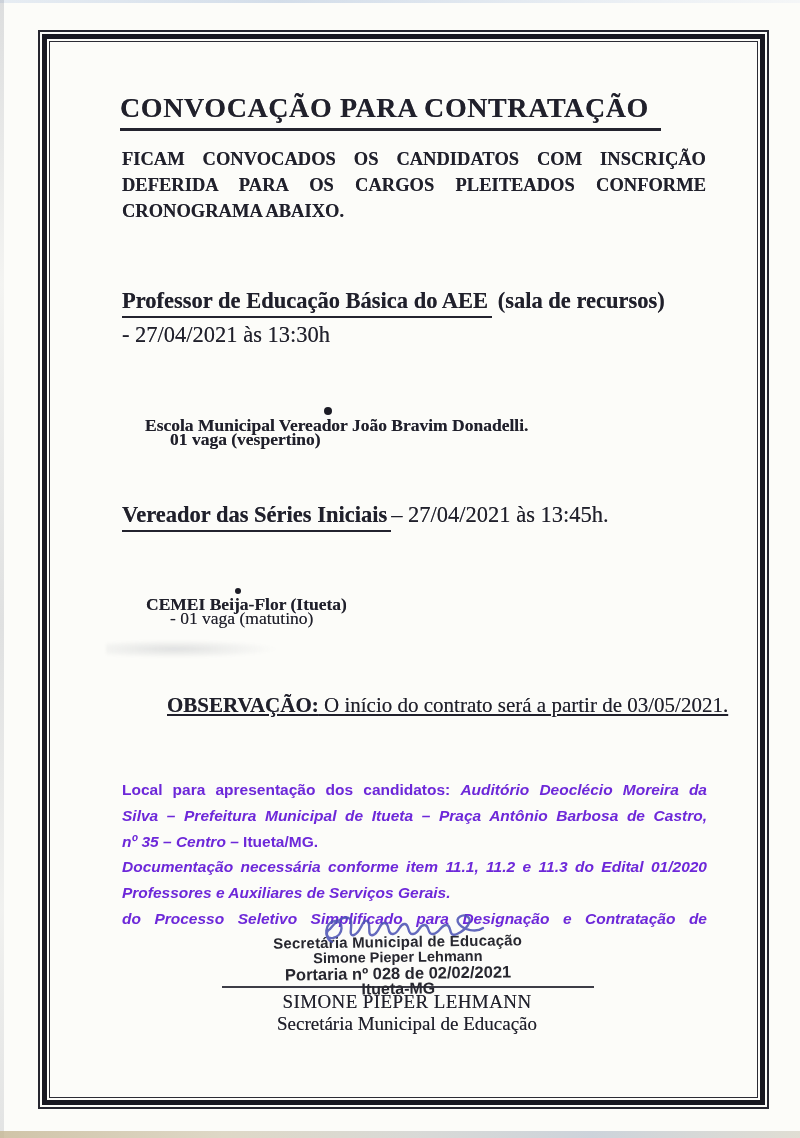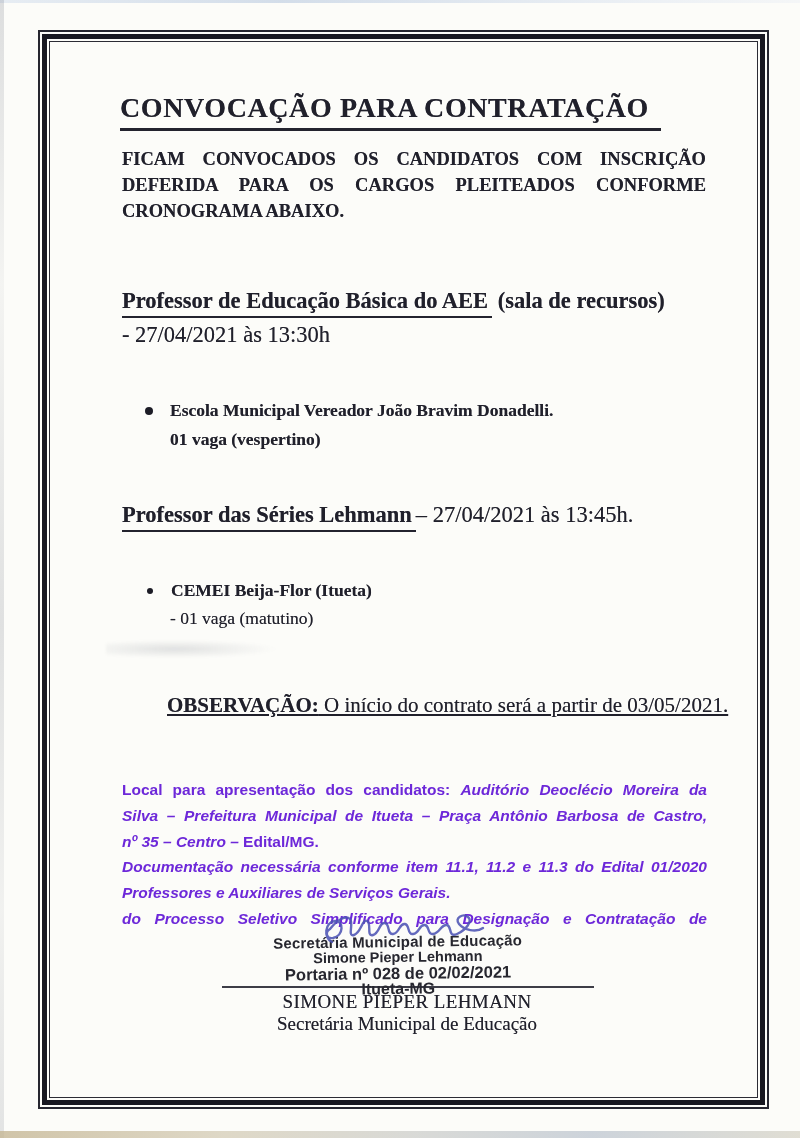--- a/index.html
+++ b/index.html
@@ -32,21 +32,21 @@
 
   .intro{left:122px;top:146px;width:584px;font-size:18.5px;font-weight:bold;line-height:26px;}
   .jline{text-align:justify;text-align-last:justify;}
   .jline.last{text-align:justify;text-align-last:left;}
 
   .sec-h{font-size:22.5px;font-weight:bold;white-space:nowrap;}
   .sec-h .u{display:inline-block;border-bottom:2.5px solid #23232e;padding:0 4px 2px 0;}
   .sec-h .plain{font-weight:normal;}
   .sec-date{font-size:22.5px;font-weight:normal;white-space:nowrap;}
 
-  .bullet-row{display:flex;align-items:flex-start;}
+  .bullet-row{display:flex;align-items:center;flex-direction:column;}
   .dot{background:#1c1c26;border-radius:50%;flex:0 0 auto;}
   .dot.big{width:8px;height:8px;margin:7px 17px 0 0;}
   .dot.small{width:6px;height:6px;margin:8px 18px 0 1px;}
   .bullet-name{font-size:17.5px;font-weight:bold;white-space:nowrap;}
   .bullet-detail{font-size:17.5px;white-space:nowrap;}
 
   .obs{left:167px;top:693px;font-size:21px;white-space:nowrap;text-decoration:underline;}
   .obs .lbl{font-weight:bold;}
 
   .sans-par{width:585px;font-family:"Liberation Sans",sans-serif;font-weight:bold;
@@ -99,37 +99,37 @@
   </div>
   <div class="abs sec-date ink" style="left:122px;top:322px;">- 27/04/2021 às 13:30h</div>
 
   <div class="abs bullet-row" style="left:145px;top:400px;">
     <span class="dot big"></span>
     <span class="bullet-name ink">Escola Municipal Vereador João Bravim Donadelli.</span>
   </div>
   <div class="abs bullet-detail ink" style="left:170px;top:429px;font-weight:bold;">01 vaga (vespertino)</div>
 
   <div class="abs sec-h ink" style="left:122px;top:502px;">
-    <span class="u">Professor das Séries Lehmann </span><span class="plain">– 27/04/2021 às 13:45h.</span>
+    <span class="u">Vereador das Séries Iniciais </span><span class="plain">– 27/04/2021 às 13:45h.</span>
   </div>
 
   <div class="abs bullet-row" style="left:146px;top:580px;">
     <span class="dot small"></span>
     <span class="bullet-name ink">CEMEI Beija-Flor (Itueta)</span>
   </div>
   <div class="abs bullet-detail ink" style="left:170px;top:608px;">- 01 vaga (matutino)</div>
 
   <div class="abs obs ink">
     <span class="lbl">OBSERVAÇÃO:</span><span> O início do contrato será a partir de 03/05/2021.</span>
   </div>
 
   <div class="abs sans-par local">
     <div class="jline"><span>Local para apresentação dos candidatos: </span><span class="it">Auditório Deoclécio Moreira da</span></div>
     <div class="jline"><span class="it">Silva – Prefeitura Municipal de Itueta – Praça Antônio Barbosa de Castro,</span></div>
-    <div class="jline last"><span class="it">nº 35 – Centro – </span><span> Edital/MG.</span></div>
+    <div class="jline last"><span class="it">nº 35 – Centro – </span><span> Itueta/MG.</span></div>
   </div>
 
   <div class="abs sans-par docp">
     <div class="jline">Documentação necessária conforme item 11.1, 11.2 e 11.3 do Edital 01/2020</div>
     <div class="jline last">Professores e Auxiliares de Serviços Gerais.</div>
     <div class="jline">do Processo Seletivo Simplificado para Designação e Contratação de</div>
   </div>
 
   <svg class="abs sig-scribble" viewBox="0 0 176 46">
     <path d="M16 32 C7 28 9 12 19 11 C28 10 28 26 17 28 C10 29 9 22 14 19

